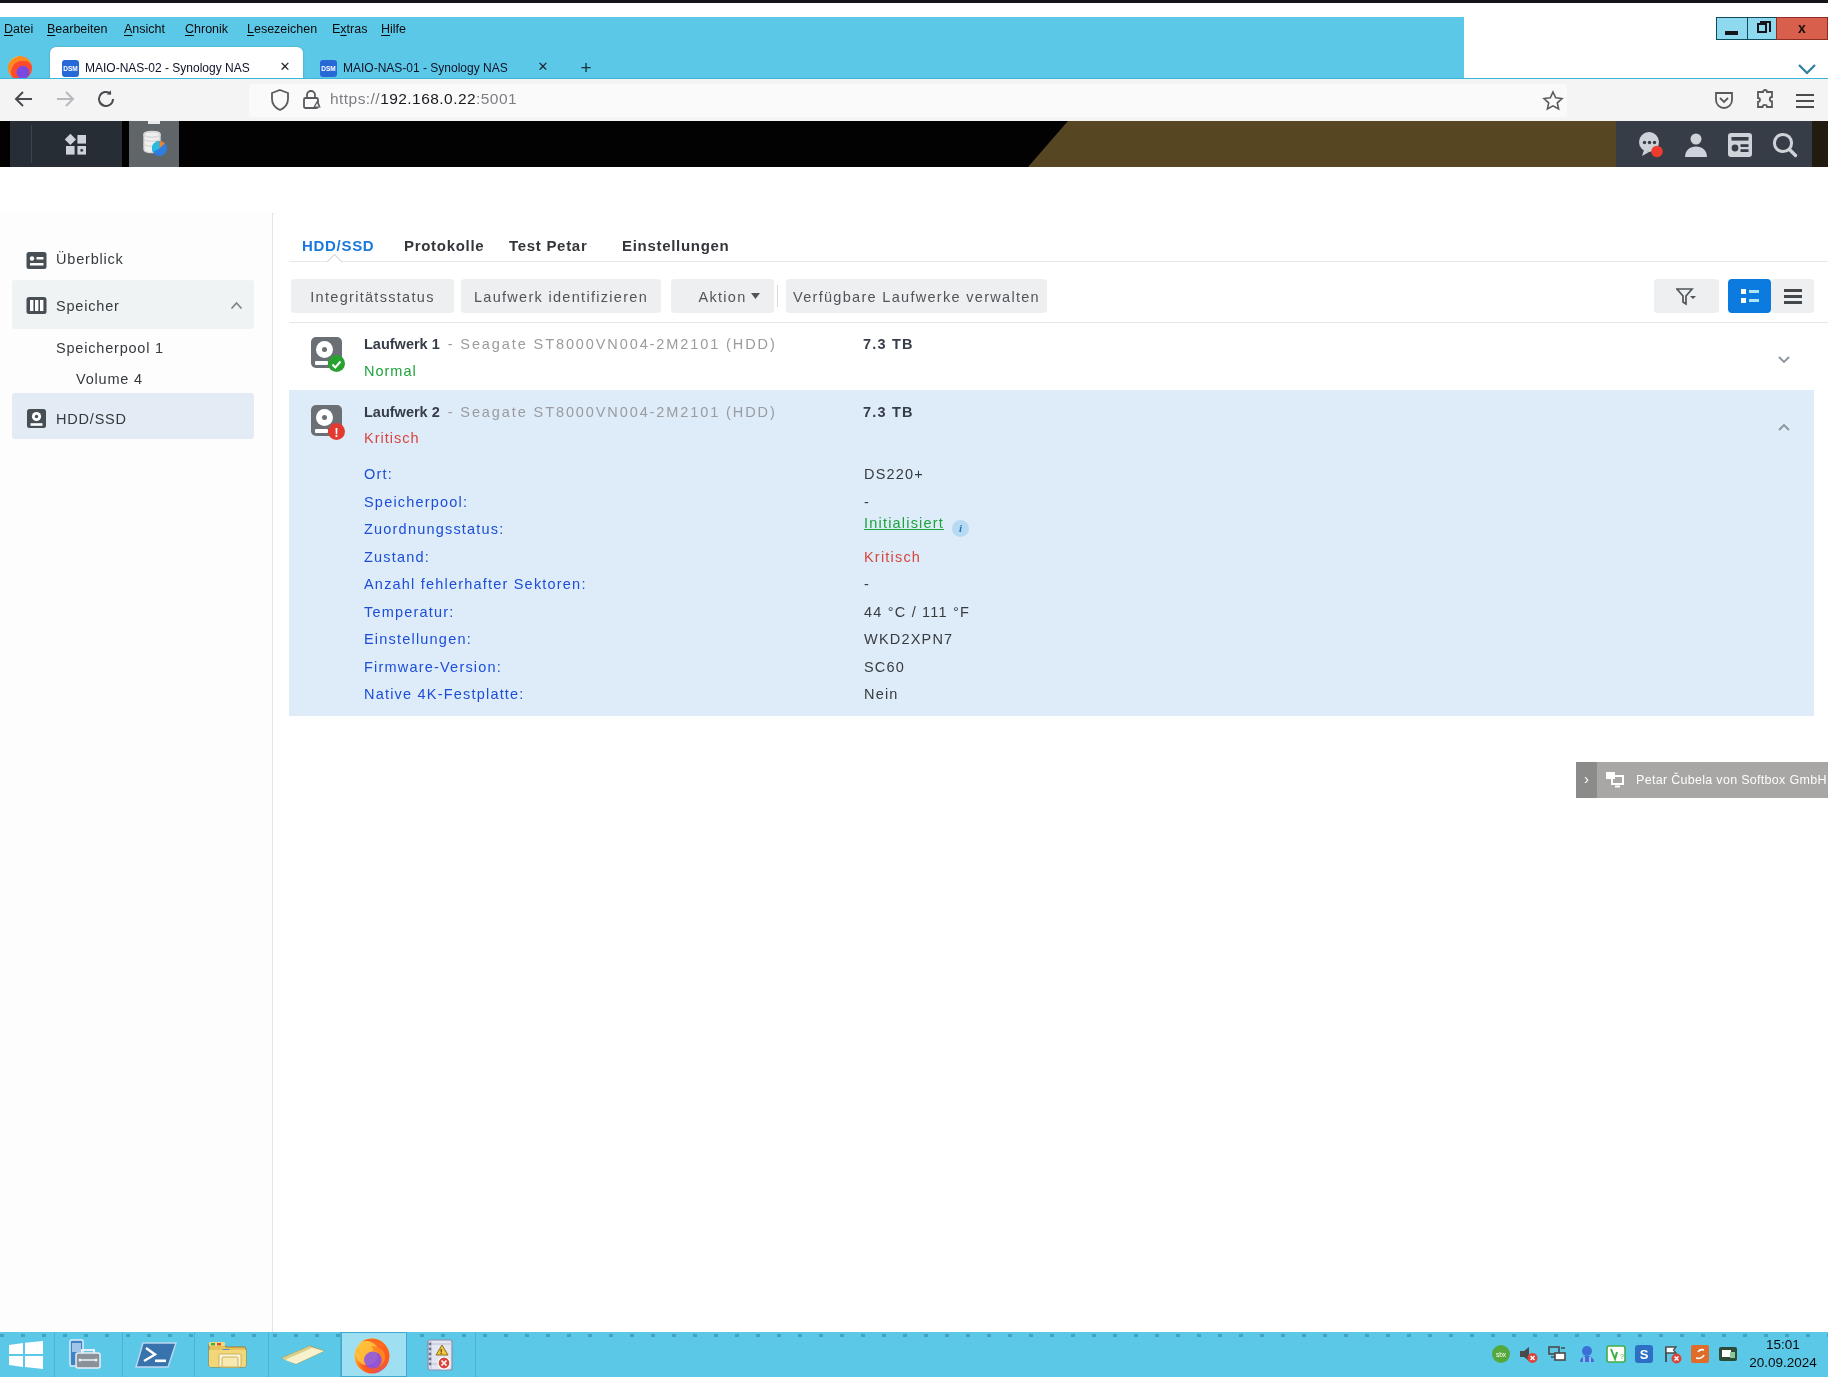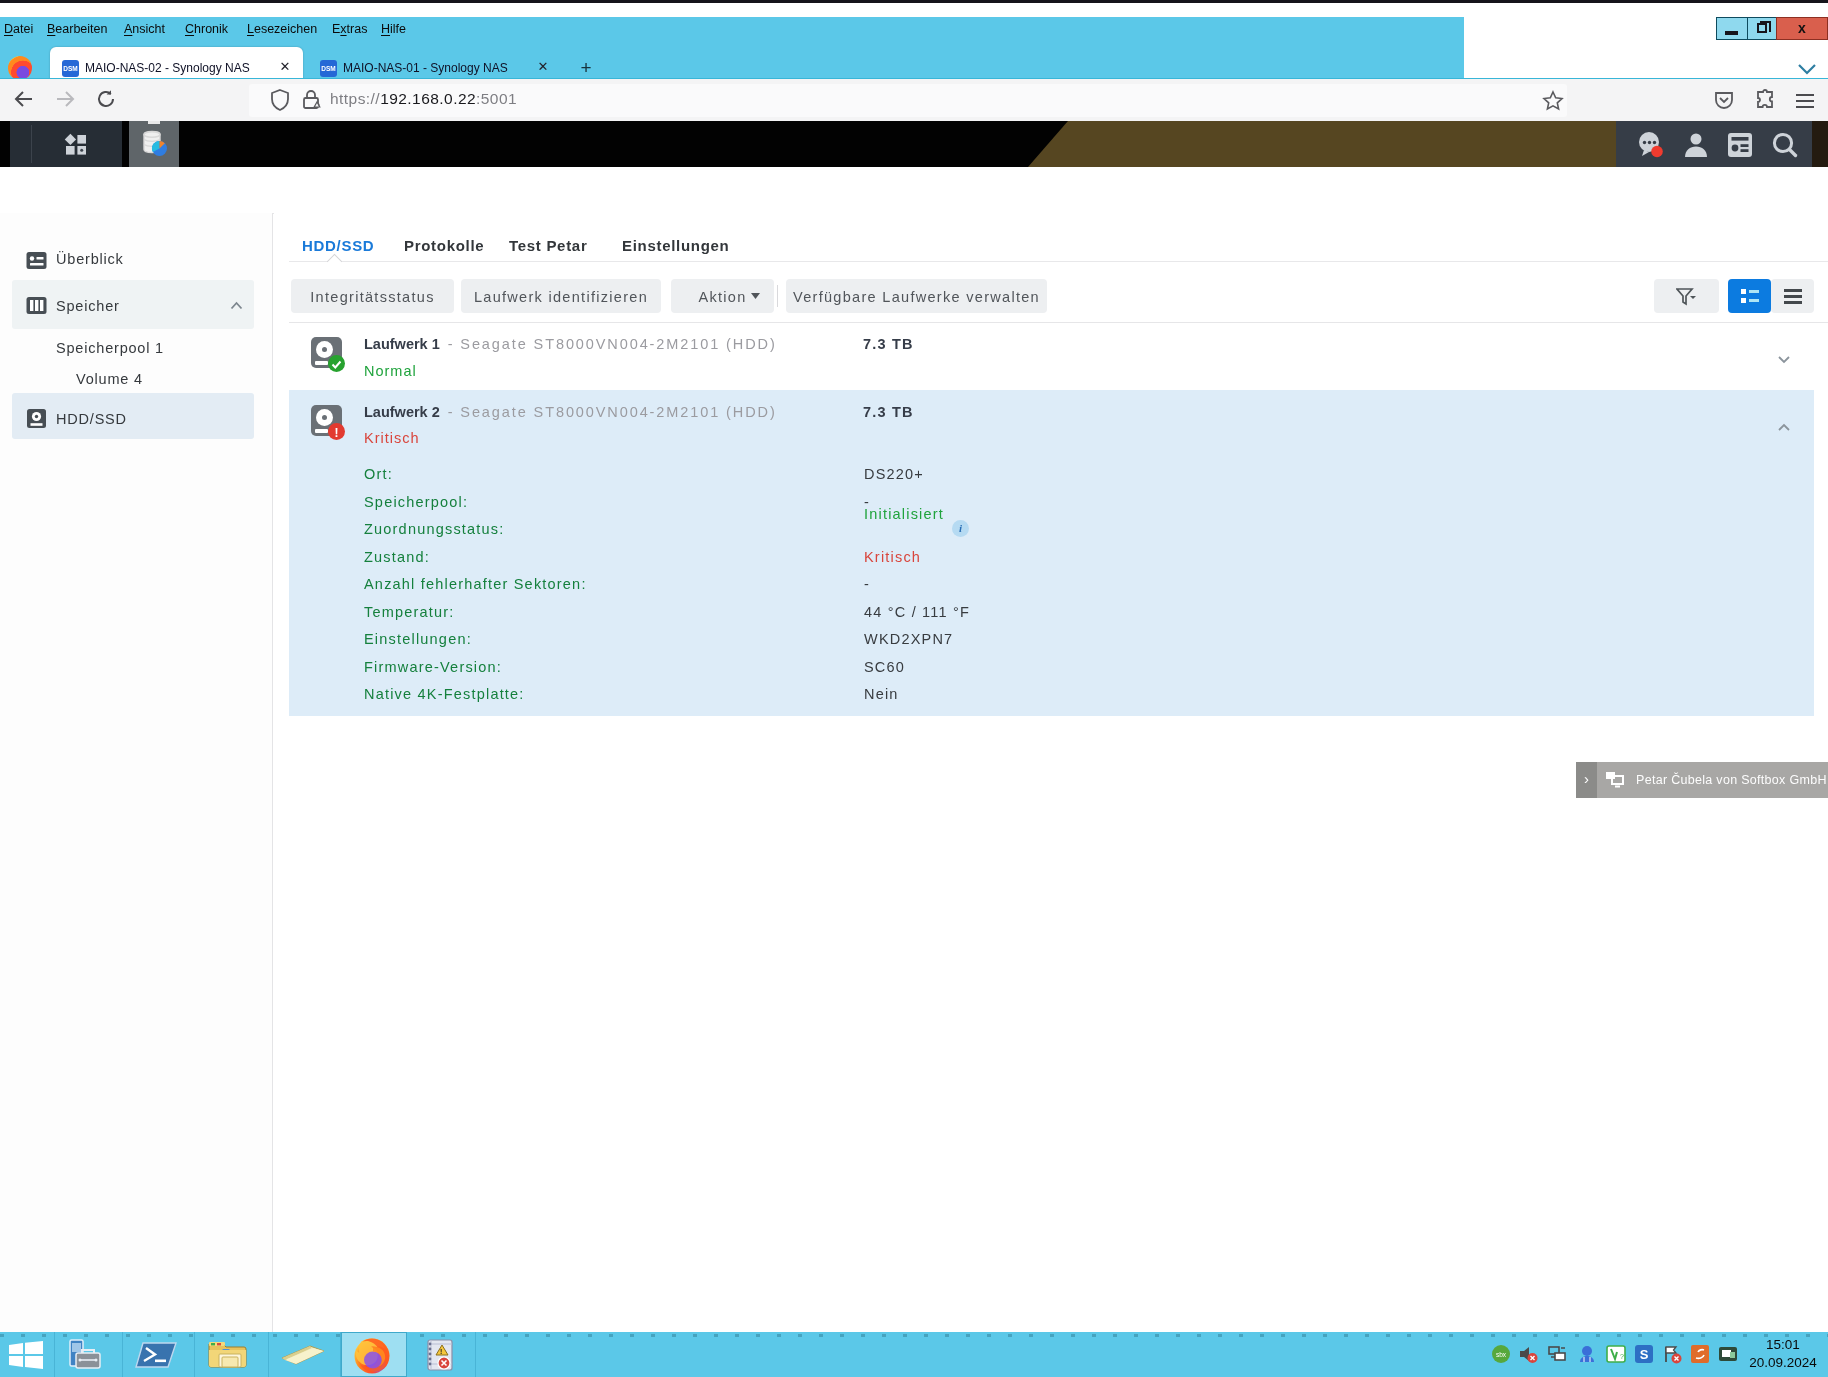--- a/index.html
+++ b/index.html
@@ -76,21 +76,21 @@
 .hddtile .hole { position:absolute; left:11px; top:10px; width:5px; height:5px; background:#6a7076; border-radius:50%; }
 .hddtile .bar { position:absolute; left:4px; top:24px; width:13px; height:4px; background:#fff; border-radius:1px; }
 .badge { position:absolute; left:39px; width:17px; height:17px; border-radius:50%; color:#fff; text-align:center; }
 .drivetitle { position:absolute; left:75px; font-size:14.5px; color:#9b9ba0; white-space:nowrap; }
 .drivetitle b { color:#363d49; margin-right:2px; letter-spacing:0; }
 .drivetitle .g { letter-spacing:1.9px; }
 .tb { position:absolute; left:574px; font-size:14.5px; font-weight:bold; color:#363d49; letter-spacing:1.2px; }
 .status { position:absolute; left:75px; font-size:14.5px; letter-spacing:1.0px; }
 .chev { position:absolute; left:1487px; width:16px; height:16px; }
 
-.dl { position:absolute; left:75px; font-size:14.5px; color:#15803d; letter-spacing:1.2px; }
+.dl { position:absolute; left:75px; font-size:14.5px; color:#1d4ed8; letter-spacing:1.2px; }
 .dv { position:absolute; left:575px; font-size:14.5px; color:#383c40; letter-spacing:1.2px; }
 .green { color:#1fa33c; }
 .red { color:#d9453c; }
 #infoi { position:absolute; left:663px; top:130px; width:17px; height:17px; border-radius:50%; background:#b5daf2; color:#2a6fb5; font-size:11px; font-weight:bold; text-align:center; line-height:17px; font-family:"Liberation Serif",serif; font-style:italic;}
 
 #tv { left:1576px; top:595px; width:252px; height:36px; background:rgba(163,162,160,0.95); }
 #tvgrip { position:absolute; left:0; top:0; width:21px; height:36px; background:#8b8b89; color:#fff; font-size:15px; text-align:center; line-height:34px; }
 #tvtxt { position:absolute; left:60px; top:11px; color:#fdfdfd; font-size:12.5px; white-space:nowrap; letter-spacing:0.3px; }
 
 #taskbar { left:0; top:1332px; width:1828px; height:45px; background:#5bc8e8; }
@@ -325,21 +325,21 @@
         <div class="tb" style="top:14px;">7.3 TB</div>
         <div class="status red" style="top:40px;">Kritisch</div>
         <svg class="chev" style="top:29px;" viewBox="0 0 16 16">
             <path d="M3 11l5-5 5 5" stroke="#8b949c" stroke-width="1.8" fill="none"></path>
           </svg>
         <div class="dl" style="top:76px;">Ort:</div>
           <div class="dv" style="top:76px;">DS220+</div>
         <div class="dl" style="top:104px;">Speicherpool:</div>
           <div class="dv" style="top:104px;">-</div>
         <div class="dl" style="top:131px;">Zuordnungsstatus:</div>
-          <div class="dv green" style="top:116px;">Initialisiert</div>
+          <div class="dv green" style="top:125px;text-decoration:underline;">Initialisiert</div>
         <div class="dl" style="top:159px;">Zustand:</div>
           <div class="dv red" style="top:159px;">Kritisch</div>
         <div class="dl" style="top:186px;">Anzahl fehlerhafter Sektoren:</div>
           <div class="dv" style="top:186px;">-</div>
         <div class="dl" style="top:214px;">Temperatur:</div>
           <div class="dv" style="top:214px;">44 °C / 111 °F</div>
         <div class="dl" style="top:241px;">Einstellungen:</div>
           <div class="dv" style="top:241px;">WKD2XPN7</div>
         <div class="dl" style="top:269px;">Firmware-Version:</div>
           <div class="dv" style="top:269px;">SC60</div>

